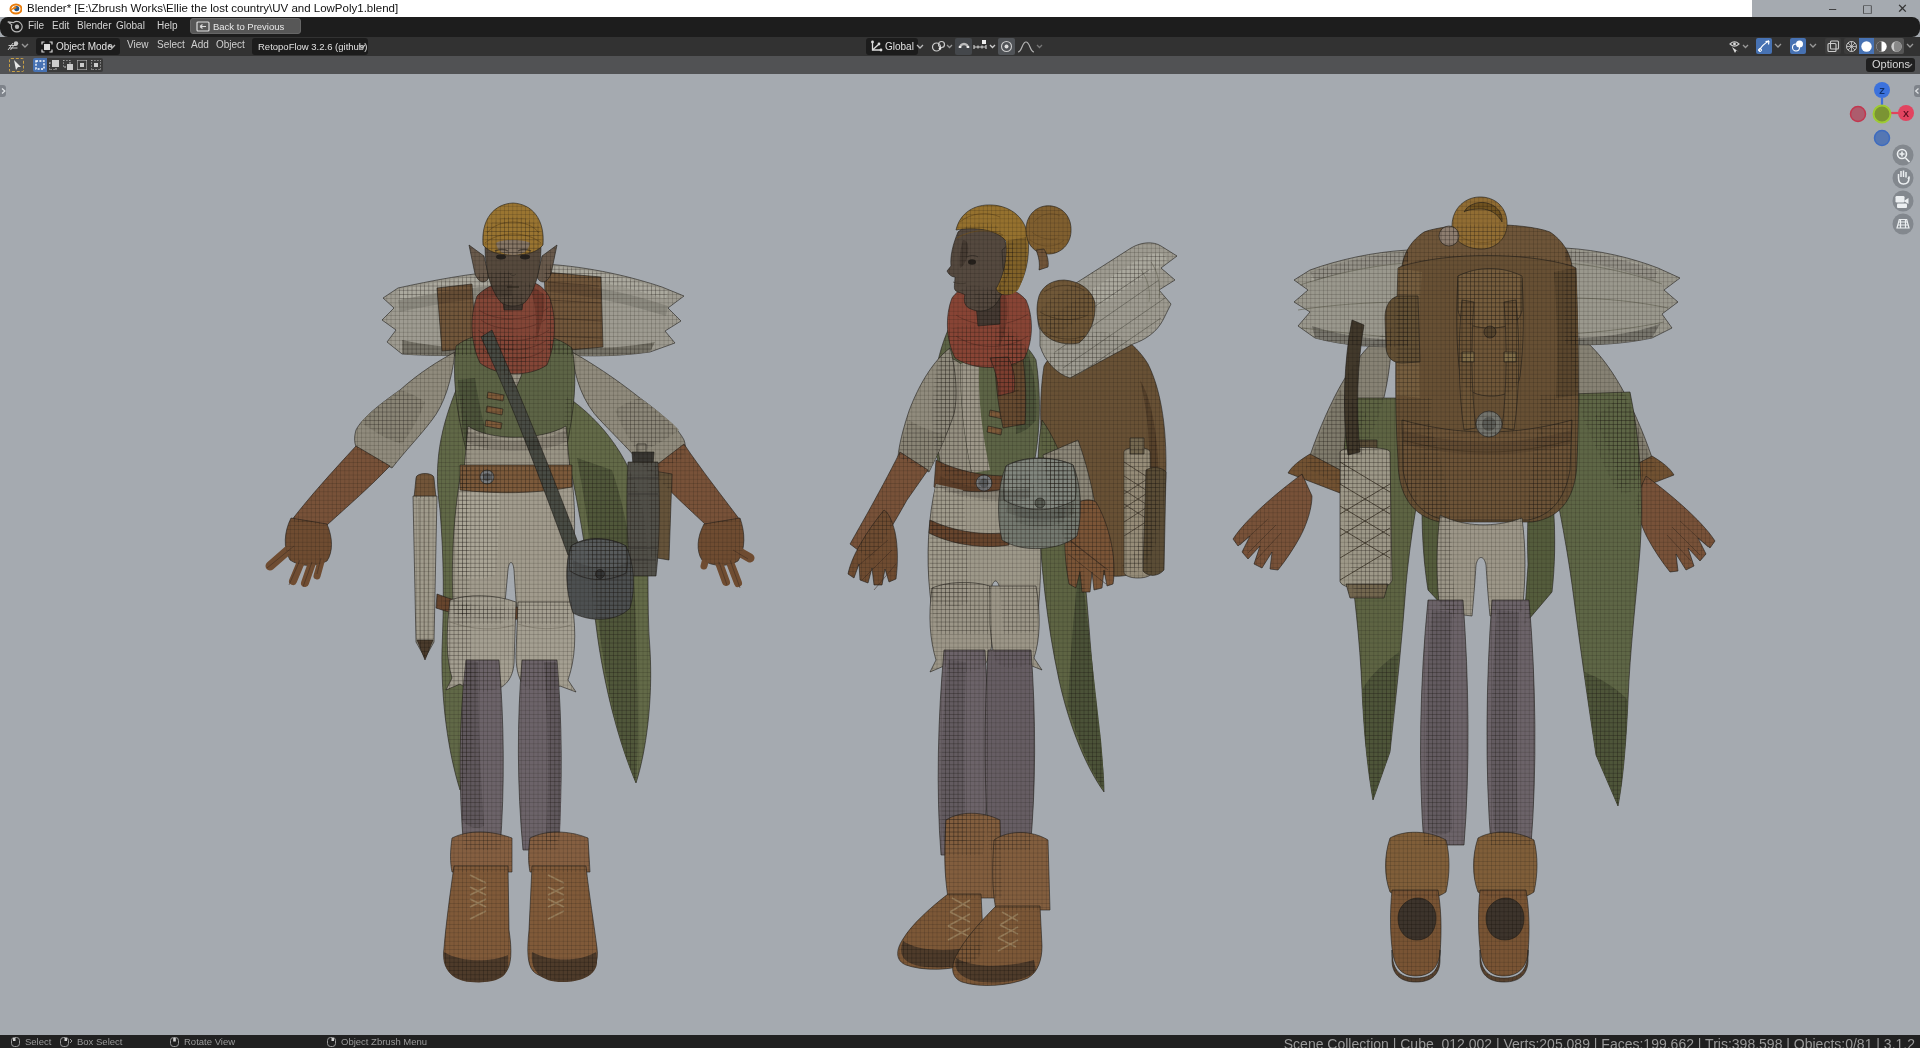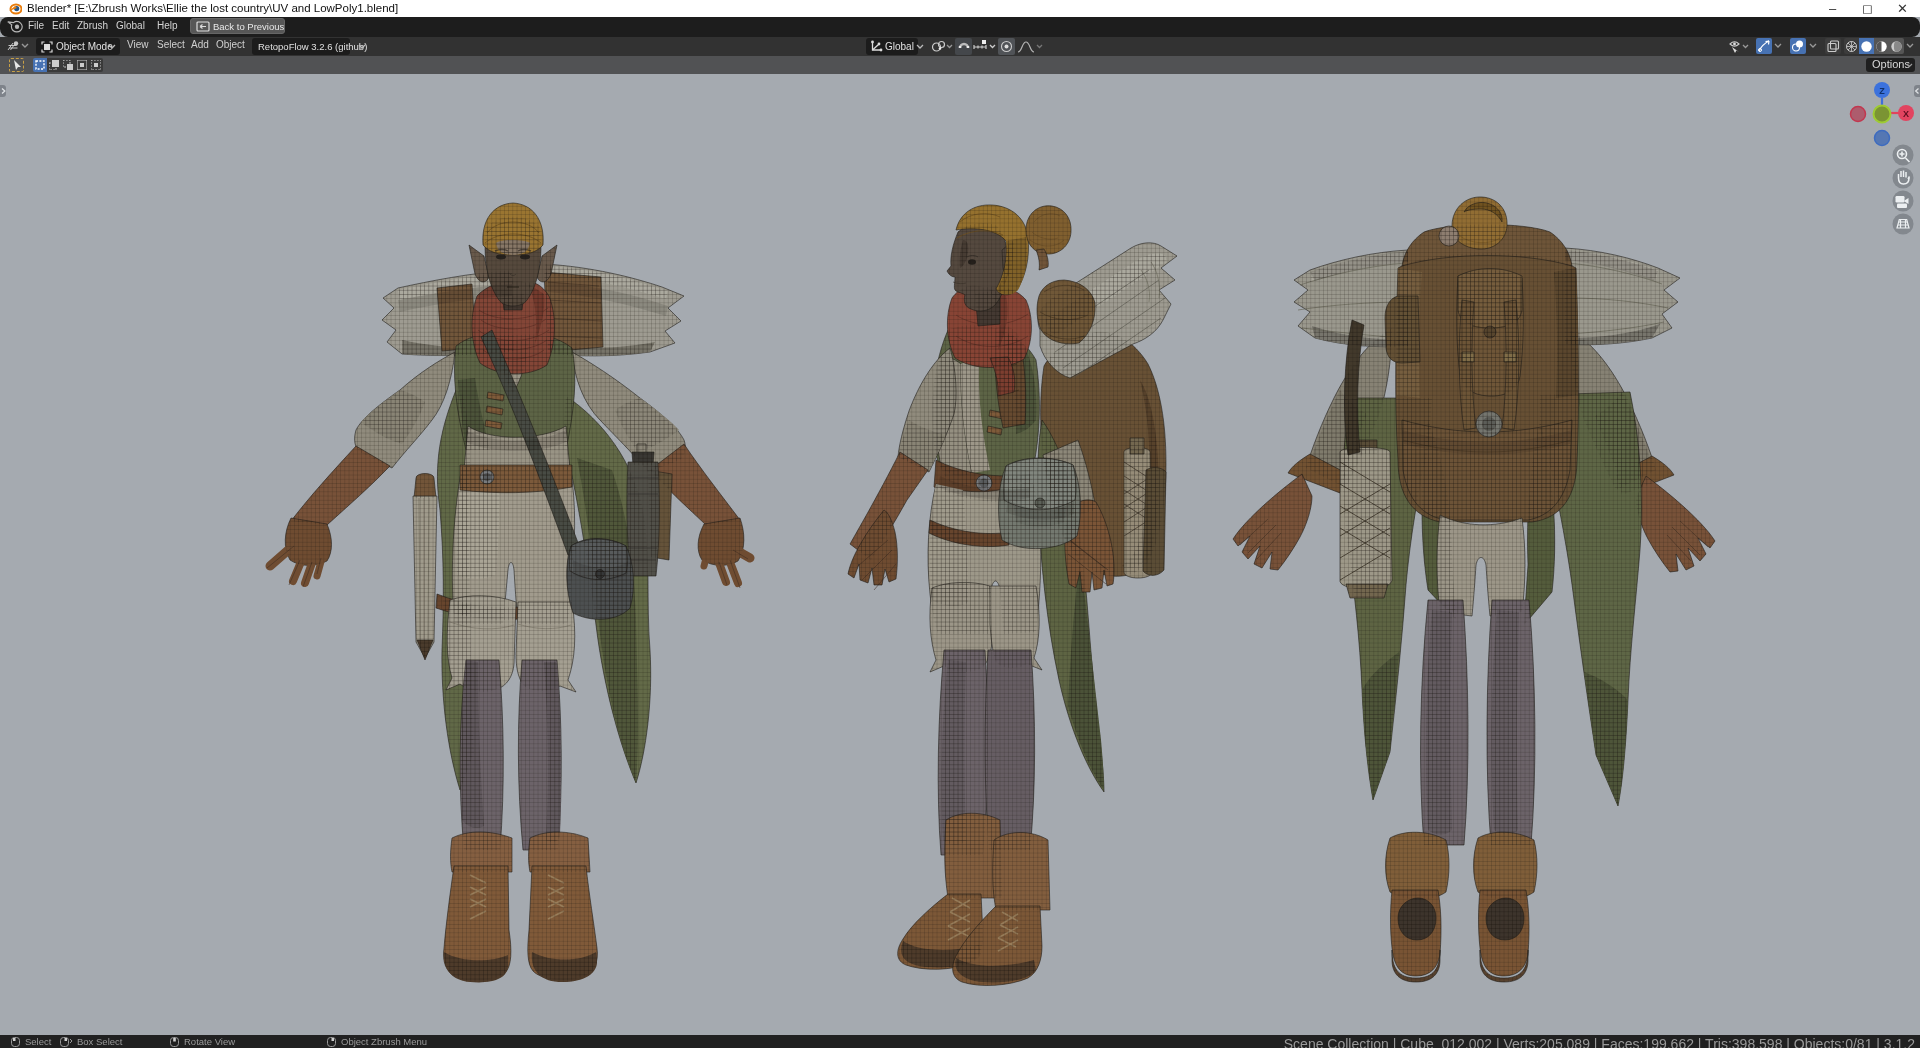--- a/index.html
+++ b/index.html
@@ -1,22 +1,22 @@
 <!DOCTYPE html>
 <html><head>
 <meta charset="utf-8">
 <style>
   * { margin:0; padding:0; box-sizing:border-box; }
   html,body { width:1920px; height:1048px; overflow:hidden; background:#a5aab0; font-family:"Liberation Sans", sans-serif; }
-  .titlebar { position:absolute; left:0; top:0; width:1920px; height:17px; background:#ffffff; color:#111; font-size:11.5px; }
+  .titlebar { position:absolute; left:0; top:0; width:1752px; height:17px; background:#ffffff; color:#111; font-size:11.5px; }
   .titlebar .ttext { position:absolute; left:27px; top:2px; }
   .winbtn { position:absolute; top:0; width:14px; height:14px; color:#333; font-size:13px; }
   .menubar { position:absolute; left:0; top:17px; width:1920px; height:20px; background:#1d1d1d; color:#d4d4d4; font-size:10px;border-radius:8px; }
   .menubar .mi { position:absolute; top:3px; }
-  .backprev { position:absolute; left:190px; top:1px; height:16px; background:#575757; border-radius:3px; color:#e8e8e8; font-size:9.5px; padding:2px 0 0 22px; border:1px solid #666;}
+  .backprev { position:absolute; left:190px; top:1px; height:16px; background:#575757; border-radius:3px; color:#e8e8e8; font-size:9.5px; padding:2px 16px 0 22px; border:1px solid #666;}
   .toolbar { position:absolute; left:0; top:37px; width:1920px; height:19px; background:#323232; color:#d0d0d0; font-size:10px; white-space:nowrap; }
   .toolbar .mi { position:absolute; top:2px; }
   .pill { position:absolute; top:1px; height:17px; background:#1c1c1c; border-radius:3px; color:#e0e0e0; }
   .toolsettings { position:absolute; left:0; top:56px; width:1920px; height:18px; background:#515254; }
   .statusbar { position:absolute; left:0; top:1035px; width:1920px; height:13px; background:#212121; color:#9a9a9a; font-size:9.5px; }
   .statusbar span { position:absolute; top:1px; }
   .viewport { position:absolute; left:0; top:74px; width:1920px; height:961px; background:#a5aab0; }
   svg { display:block; }
 </style>
 </head>
@@ -34,21 +34,21 @@
   <span class="winbtn" style="left:1897px;top:1px">✕</span>
 </div>
 
 <div class="menubar">
   <svg style="position:absolute;left:7px;top:3px" width="16" height="13" viewBox="0 0 22 18">
     <path d="M21 9.5c0 4-3.5 7-7.5 7S6 13.5 6 9.5c0-1 .2-1.9.6-2.8L1 2.5l8 1.2C10.3 2.6 12 2 13.5 2 17.5 2 21 5.5 21 9.5z" fill="none" stroke="#b8b8b8" stroke-width="1.6"></path>
     <circle cx="13.8" cy="9.3" r="3" fill="#b8b8b8"></circle>
   </svg>
   <span class="mi" style="left:28px">File</span>
   <span class="mi" style="left:52px">Edit</span>
-  <span class="mi" style="left:77px">Zbrush</span>
+  <span class="mi" style="left:77px">Blender</span>
   <span class="mi" style="left:116px">Global</span>
   <span class="mi" style="left:157px">Help</span>
   <span class="backprev">Back to Previous</span>
   <svg style="position:absolute;left:196px;top:4px" width="14" height="11" viewBox="0 0 14 11">
     <rect x="1" y="1" width="12" height="9" rx="1" fill="none" stroke="#ddd" stroke-width="1.2"></rect>
     <path d="M4 5.5h6M4 5.5l2.5-2M4 5.5l2.5 2" stroke="#ddd" stroke-width="1.2" fill="none"></path>
   </svg>
 </div>
 
 <div class="toolbar">
@@ -64,21 +64,21 @@
     </svg>
     <span style="position:absolute;left:20px;top:3px">Object Mode</span>
     <svg style="position:absolute;left:72px;top:6px" width="8" height="6" viewBox="0 0 8 6">
         <path d="M1 1 l3 3 l3-3" stroke="#bbb" stroke-width="1.3" fill="none"></path>
       </svg>
   </div>
   <span class="mi" style="left:127px">View</span>
   <span class="mi" style="left:157px">Select</span>
   <span class="mi" style="left:191px">Add</span>
   <span class="mi" style="left:216px">Object</span>
-  <div class="pill" style="left:252px;width:98px;">
+  <div class="pill" style="left:252px;width:116px;">
     <span style="position:absolute;left:6px;top:3px;font-size:9.5px">RetopoFlow 3.2.6 (github)</span>
     <svg style="position:absolute;left:106px;top:6px" width="8" height="6" viewBox="0 0 8 6">
         <path d="M1 1 l3 3 l3-3" stroke="#bbb" stroke-width="1.3" fill="none"></path>
       </svg>
   </div>
   <div class="pill" style="left:866px;width:52px;">
     <svg style="position:absolute;left:4px;top:2px" width="13" height="13" viewBox="0 0 13 13">
       <path d="M2.5 2 v8 h8" stroke="#ddd" stroke-width="1.3" fill="none"></path>
       <path d="M2.5 10 l6-5.5" stroke="#ddd" stroke-width="1.3" fill="none"></path>
       <circle cx="2.5" cy="2" r="1.4" fill="#ddd"></circle>

